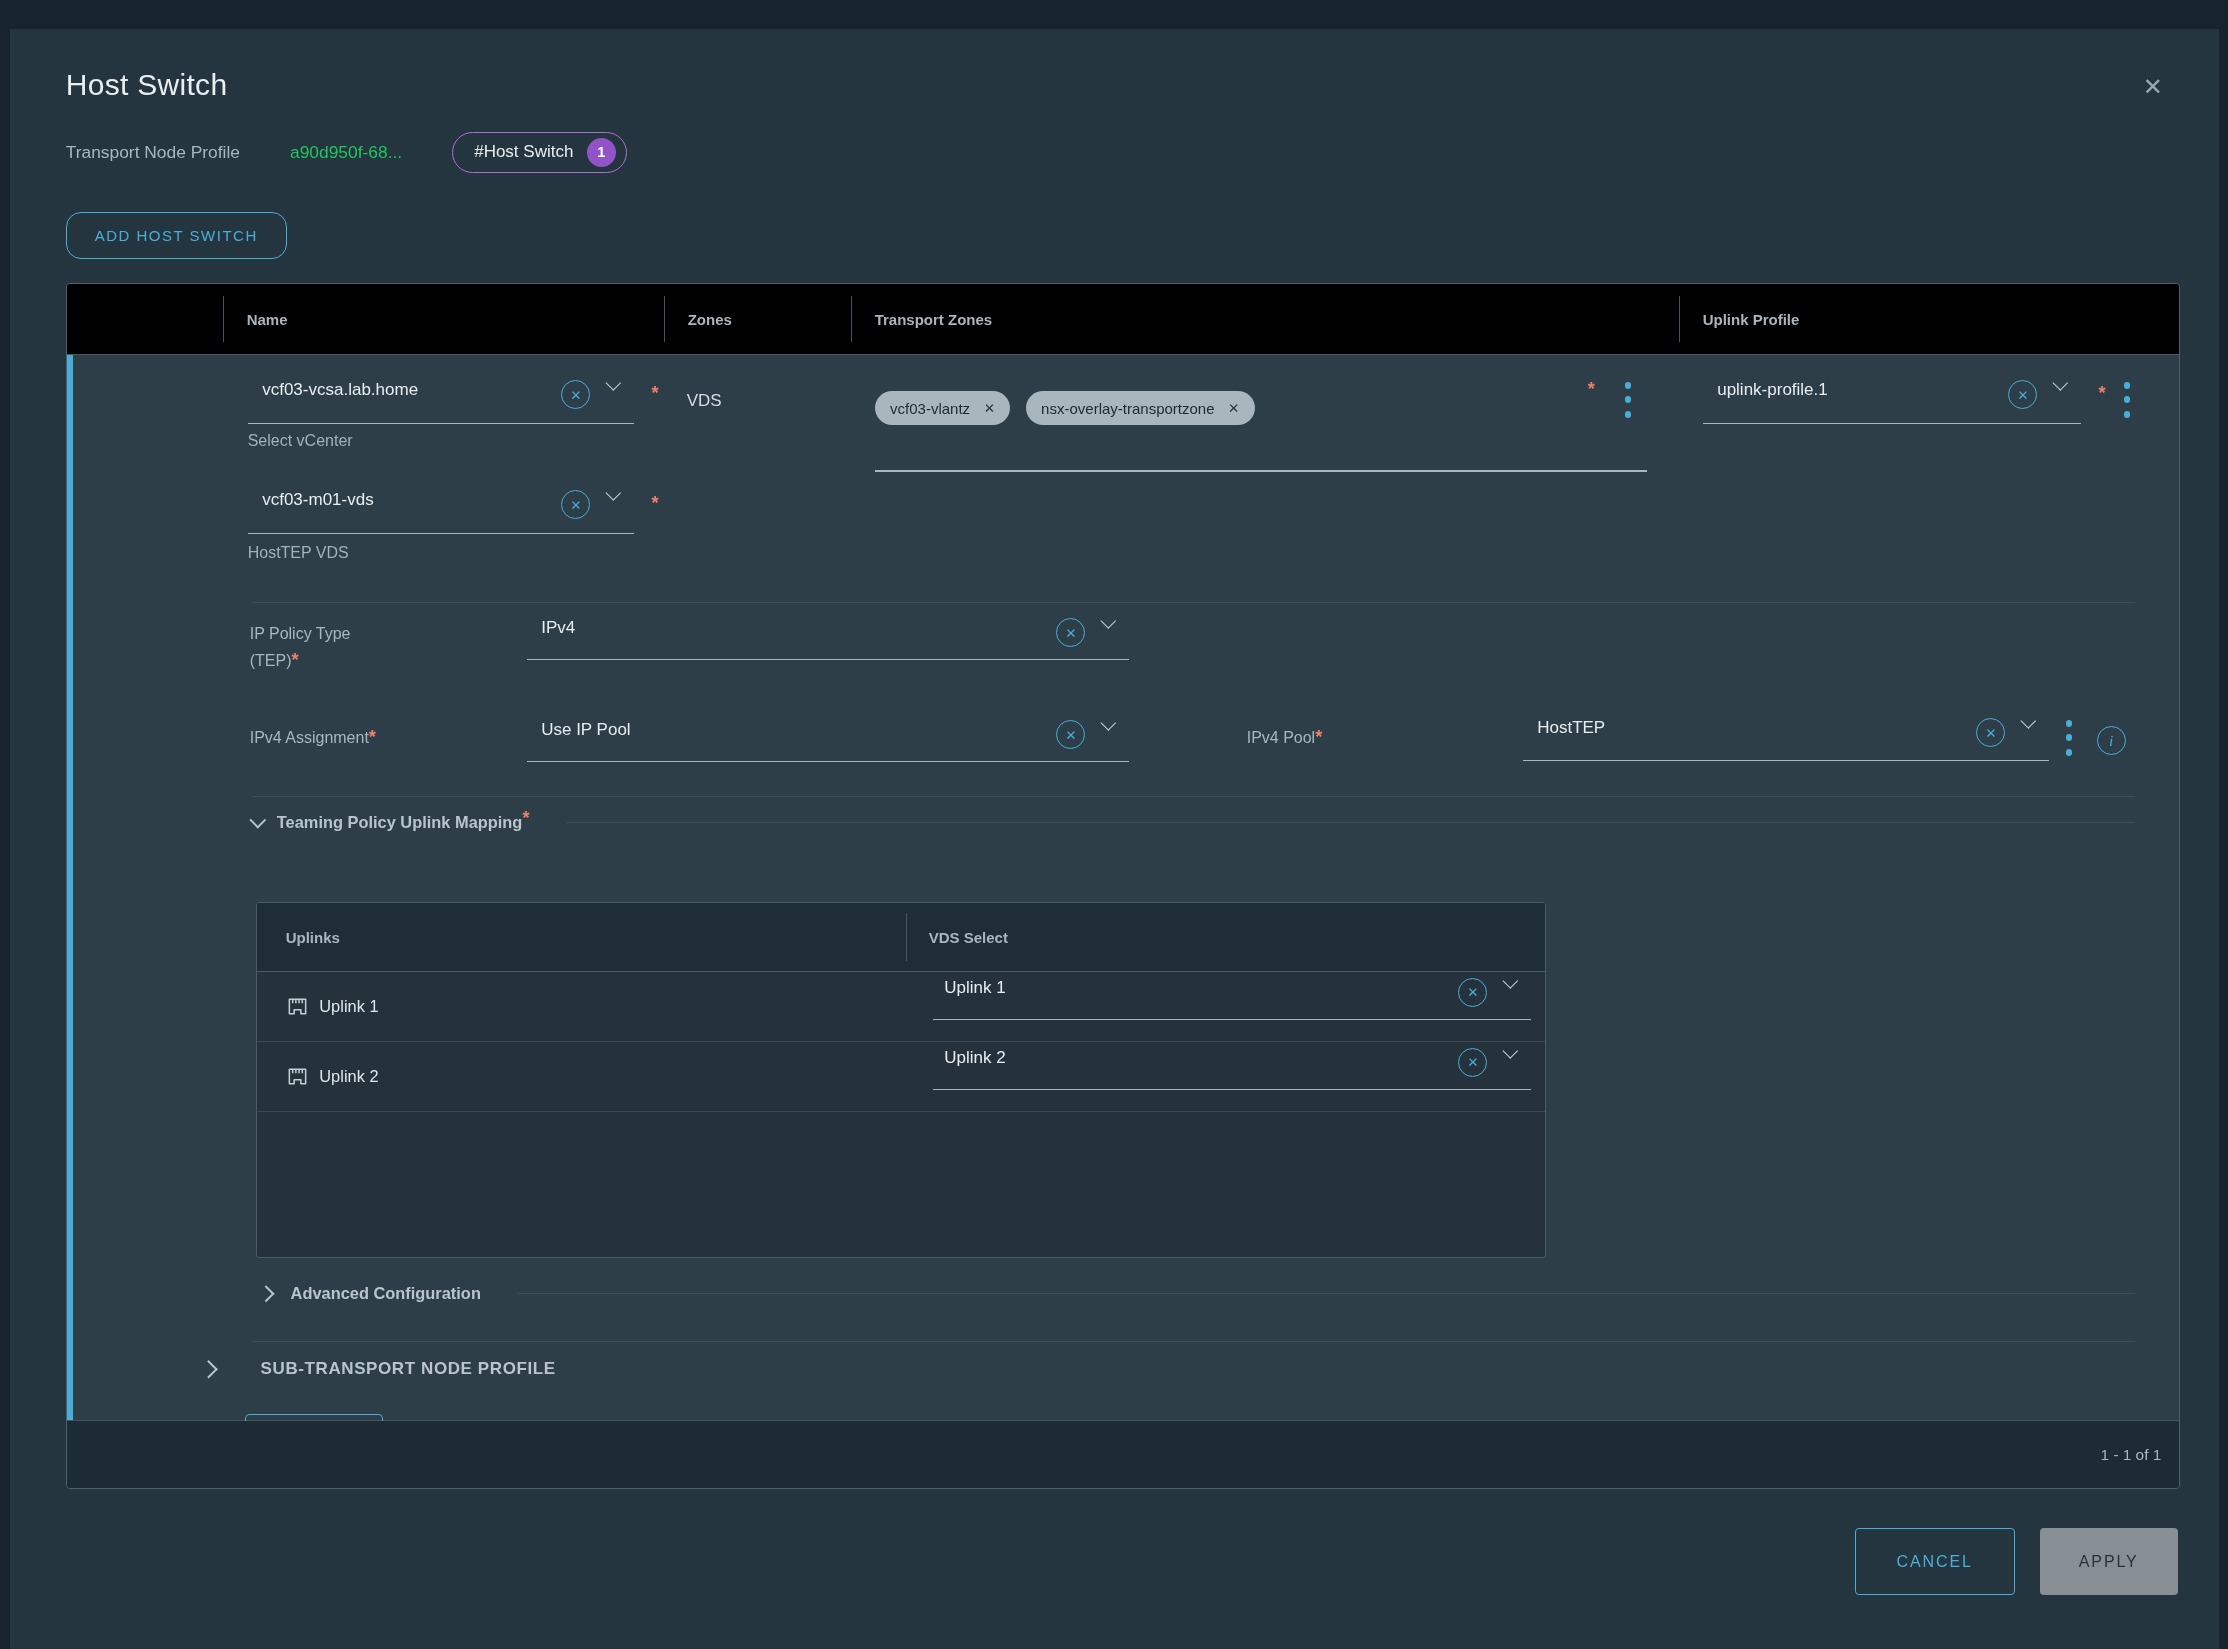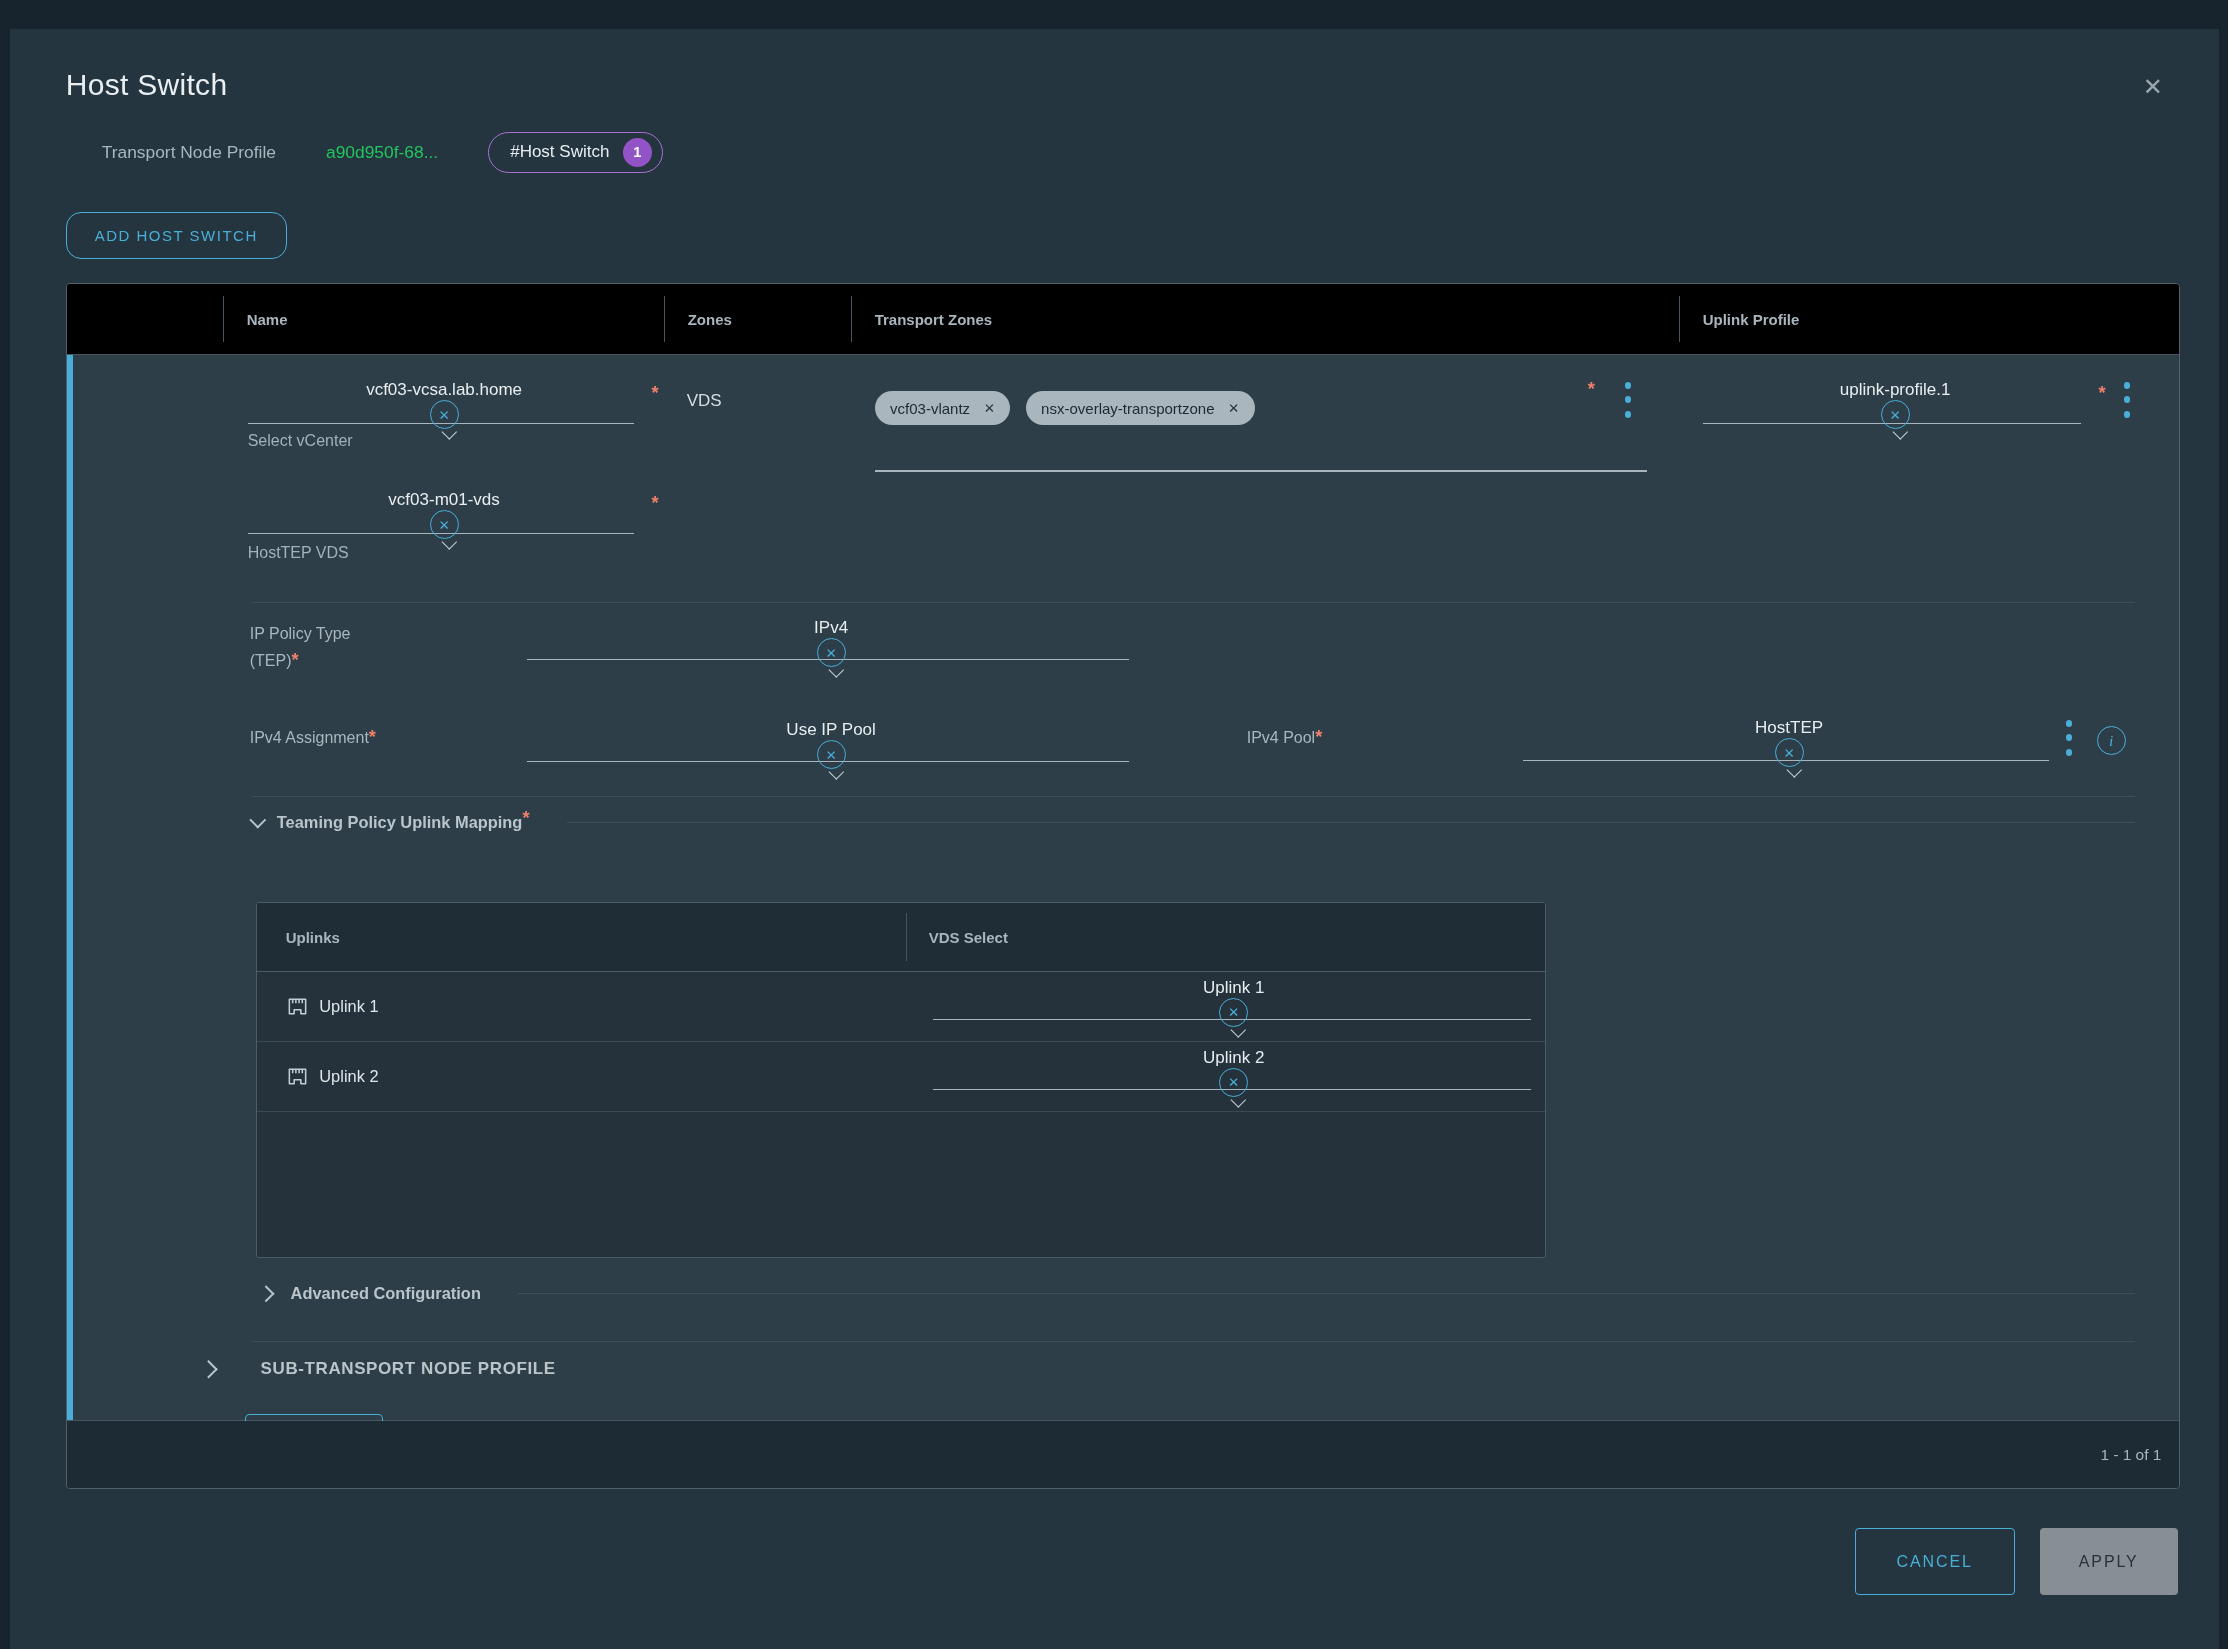--- a/index.html
+++ b/index.html
@@ -4,21 +4,21 @@
 <style>
   * { margin:0; padding:0; box-sizing:border-box; }
   body { background:#10181e; font-family:"Liberation Sans", sans-serif; }
   .stage { position:relative; width:2228px; height:1649px; background:#18242d; overflow:hidden; }
   .dialog { position:absolute; left:9.7px; top:29px; width:2209px; height:1620px; background:#24353f; }
 
   
   .dlg-title { position:absolute; left:56px; top:39px; font-size:30px; font-weight:400; color:#e9eef1; letter-spacing:0.3px; }
   .close-x { position:absolute; left:2122px; top:37px; width:42px; height:42px; display:flex; align-items:center; justify-content:center;
              font-size:24px; color:#9aa6ad; cursor:pointer; }
-  .subtitle-row { position:absolute; left:56px; top:101px; height:44px; display:flex; align-items:center;margin-left:36px; }
+  .subtitle-row { position:absolute; left:56px; top:101px; height:44px; display:flex; align-items:center; }
   .subtitle-label { font-size:17.4px; color:#a9b6bd; margin-right:50px; }
   .subtitle-value { font-size:17.4px; color:#22c55e; margin-right:50px; }
   .badge { display:flex; align-items:center; height:41px; padding:0 9.7px 0 21px; border:1.4px solid #a872d2; border-radius:21px; }
   .badge-label { font-size:17px; color:#e9eef1; margin-right:13.5px; }
   .badge-count { width:29px; height:29px; border-radius:50%; background:#9253c7; color:#fff; font-size:14.5px; font-weight:600;
                  display:flex; align-items:center; justify-content:center; }
   .add-btn { position:absolute; left:56px; top:183px; height:47px; padding:0 28px; background:transparent;
              border:1.4px solid #49afd9; border-radius:15px; color:#49afd9; font-family:inherit;
              font-size:15px; font-weight:500; letter-spacing:1.5px; cursor:pointer; }
 
@@ -32,22 +32,22 @@
   .gh-c1 { width:441px; padding-left:24px; }
   .gh-c2 { width:187px; padding-left:24px; }
   .gh-c3 { width:828px; padding-left:24px; }
   .gh-c4 { flex:1; padding-left:24px; }
   .grid-body { position:relative; height:1066px; background:#2d3e48; border-top:1px solid #49565f; flex:0 0 auto; }
   .rowbar { position:absolute; left:0; top:0; bottom:0; width:6.8px; background:#49afd9; }
   .grid-foot { flex:1; background:#1d2b35; border-top:1px solid #49565f; display:flex; align-items:center; justify-content:flex-end;
                padding-right:17.4px; font-size:15.4px; color:#a9b6bd; }
 
   
-  .field { position:absolute; display:flex; align-items:center; height:44px; border-bottom:1.9px solid #a9b6bd;
-           padding:0 7.7px 0 14.5px; cursor:pointer;flex-direction:column; }
+  .field { position:absolute; display:flex; align-items:flex-start; height:44px; border-bottom:1.9px solid #a9b6bd;
+           padding:0 7.7px 0 14.5px; cursor:pointer; }
   .field .val { font-size:17px; color:#e8edf0; white-space:nowrap; }
   .field .grow { flex:1; }
   .clear-ic { width:29px; height:29px; flex:0 0 29px; border:1.9px solid #49afd9; border-radius:50%; color:#49afd9;
               display:flex; align-items:center; justify-content:center; font-size:13.5px; cursor:pointer; }
   .chev { display:inline-block; width:10.6px; height:10.6px; border-right:1.9px solid #c6d1d8; border-bottom:1.9px solid #c6d1d8; }
   .chev.down { transform:rotate(45deg) translate(-1.9px,-1.9px); }
   .field .chev { margin:0 7.7px 3.9px 17.4px; flex:0 0 auto; }
   .req { color:#f0806b; font-size:18.3px; font-weight:600; }
   .field .req-out { position:absolute; right:-25px; top:1.9px; }
   .caption { position:absolute; font-size:16px; color:#a3b1b9; }

